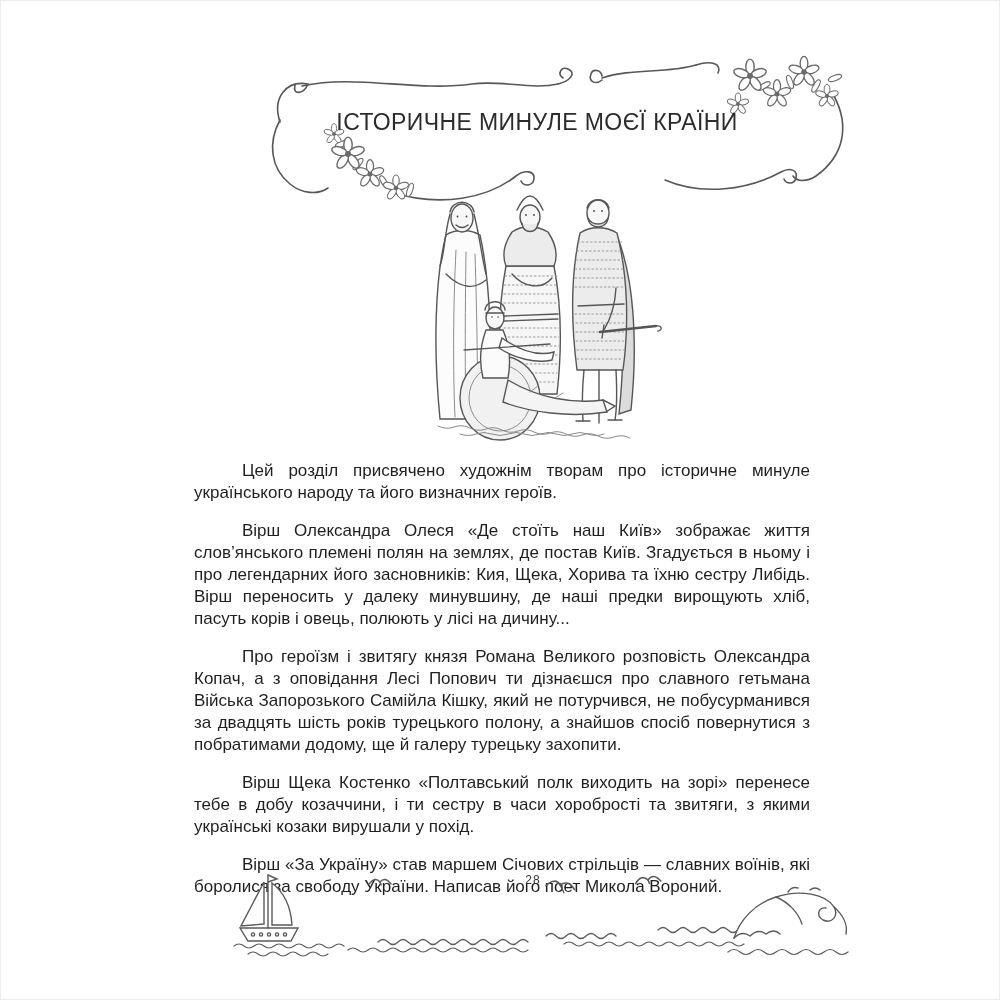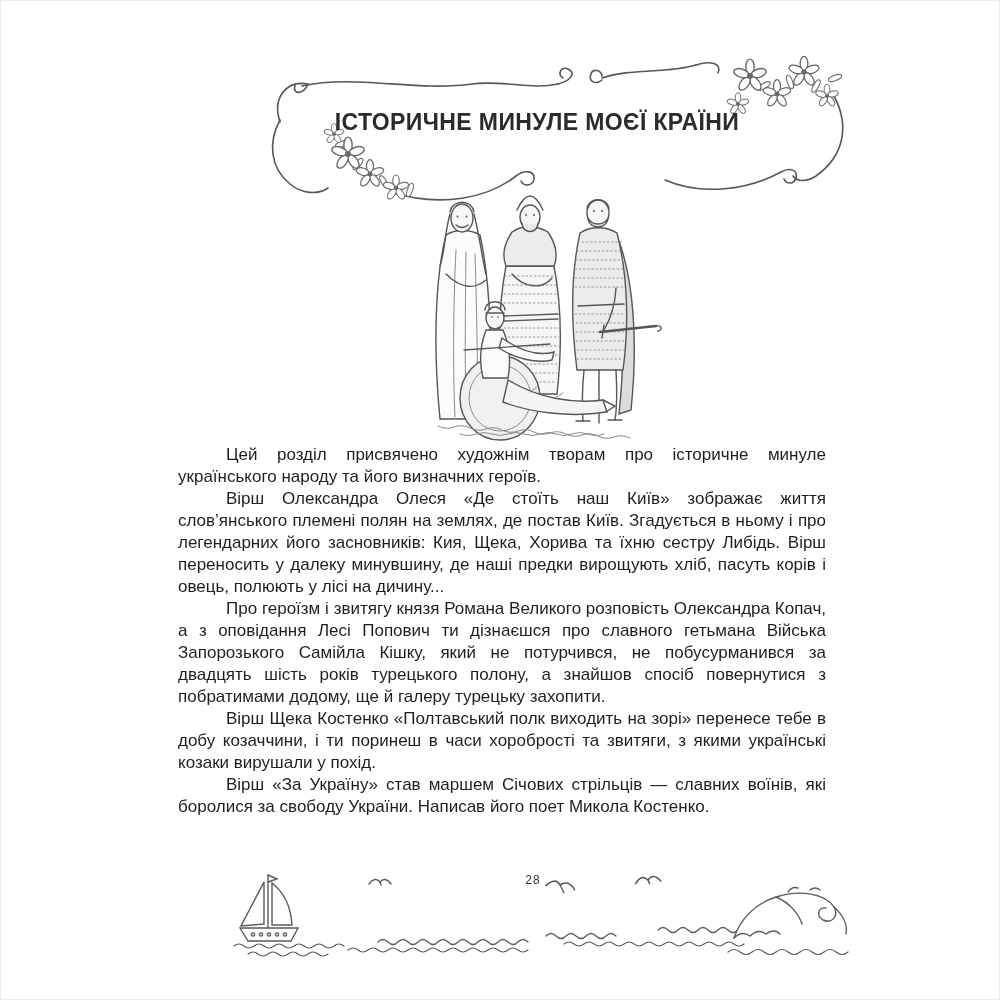--- a/index.html
+++ b/index.html
@@ -3,29 +3,29 @@
 <meta charset="utf-8">
 <style>
   html,body{margin:0;padding:0;background:#fff;}
   .page{
     position:relative;width:1000px;height:1000px;background:#ffffff;
     font-family:"Liberation Sans",sans-serif;color:#222;overflow:hidden;
     box-shadow:inset 0 0 0 1px #ececec;
   }
   .chapter-title{
     position:absolute;top:109px;left:262px;width:550px;text-align:center;
-    font-size:23px;font-weight:bold;letter-spacing:.4px;color:#2b2b2b;margin:0;
+    font-size:23px;font-weight:normal;letter-spacing:.4px;color:#2b2b2b;margin:0;
   }
   .ornament{position:absolute;top:38px;left:250px;}
   .figure{position:absolute;top:178px;left:400px;margin:0;}
   .body-text{
     position:absolute;top:444px;left:178px;width:648px;
     font-size:17px;line-height:22px;text-align:justify;color:#1f1f1f;
   }
-  .body-text p{margin:0;text-indent:48px;}
+  .body-text p{margin:16px;text-indent:48px;}
   .it{}
   .footer-art{position:absolute;top:862px;left:228px;}
   .page-number{
     position:absolute;top:873px;left:500px;width:66px;text-align:center;
     font-size:12px;color:#333;letter-spacing:1px;
   }
 </style>
 </head>
 <body>
 
@@ -158,22 +158,22 @@
           <path d="M60,256 q8,3 16,0 q8,-3 16,0 q8,3 16,0 q8,-3 16,0 q8,3 16,0 q8,-3 16,0 q8,3 16,0 q8,-3 16,0 q8,3 16,0"></path>
         </g>
       </g>
     </svg>
   </figure>
 
   <main class="body-text">
       <p><span>Цей розділ присвячено художнім творам про історичне минуле українського народу та його визначних героїв.</span></p>
       <p><span>Вірш </span><span class="it">Олександра Олеся</span><span> «Де стоїть наш Київ» зображає життя слов’янського племені полян на землях, де постав Київ. Згадується в ньому і про легендарних його засновників: Кия, Щека, Хорива та їхню сестру Либідь. Вірш переносить у далеку минувшину, де наші предки вирощують хліб, пасуть корів і овець, полюють у лісі на дичину...</span></p>
       <p><span>Про героїзм і звитягу князя Романа Великого розповість </span><span class="it">Олександра Копач</span><span>, а з оповідання </span><span class="it">Лесі Попович</span><span> ти дізнаєшся про славного гетьмана Війська Запорозького Самійла Кішку, який не потурчився, не побусурманився за двадцять шість років турецького полону, а знайшов спосіб повернутися з побратимами додому, ще й галеру турецьку захопити.</span></p>
-      <p><span>Вірш </span><span class="it">Щека Костенко</span><span> «Полтавський полк виходить на зорі» перенесе тебе в добу козаччини, і ти поринеш в часи хоробрості та звитяги, з якими українські козаки вирушали у похід.</span></p>
-      <p><span>Вірш «За Україну» став маршем Січових стрільців — славних воїнів, які боролися за свободу України. Написав його поет </span><span class="it">Микола Костенко</span><span>.</span></p>
+      <p><span>Вірш </span><span class="it">Щека Костенко</span><span> «Полтавський полк виходить на зорі» перенесе тебе в добу козаччини, і ти сестру в часи хоробрості та звитяги, з якими українські козаки вирушали у похід.</span></p>
+      <p><span>Вірш «За Україну» став маршем Січових стрільців — славних воїнів, які боролися за свободу України. Написав його поет </span><span class="it">Микола Вороний</span><span>.</span></p>
     </main>
 
   <svg class="footer-art" width="630" height="110" viewBox="0 0 630 110">
     <defs>
       <g id="gull" fill="none" stroke="#5a5a5a" stroke-width="1.4" stroke-linecap="round">
         <path d="M-11,2 Q-5,-6 0,0 Q5,-6 11,2"></path>
         <path d="M0,0 l1,3"></path>
       </g>
     </defs>
     <g fill="none" stroke="#5a5a5a" stroke-width="1.4" stroke-linecap="round">

